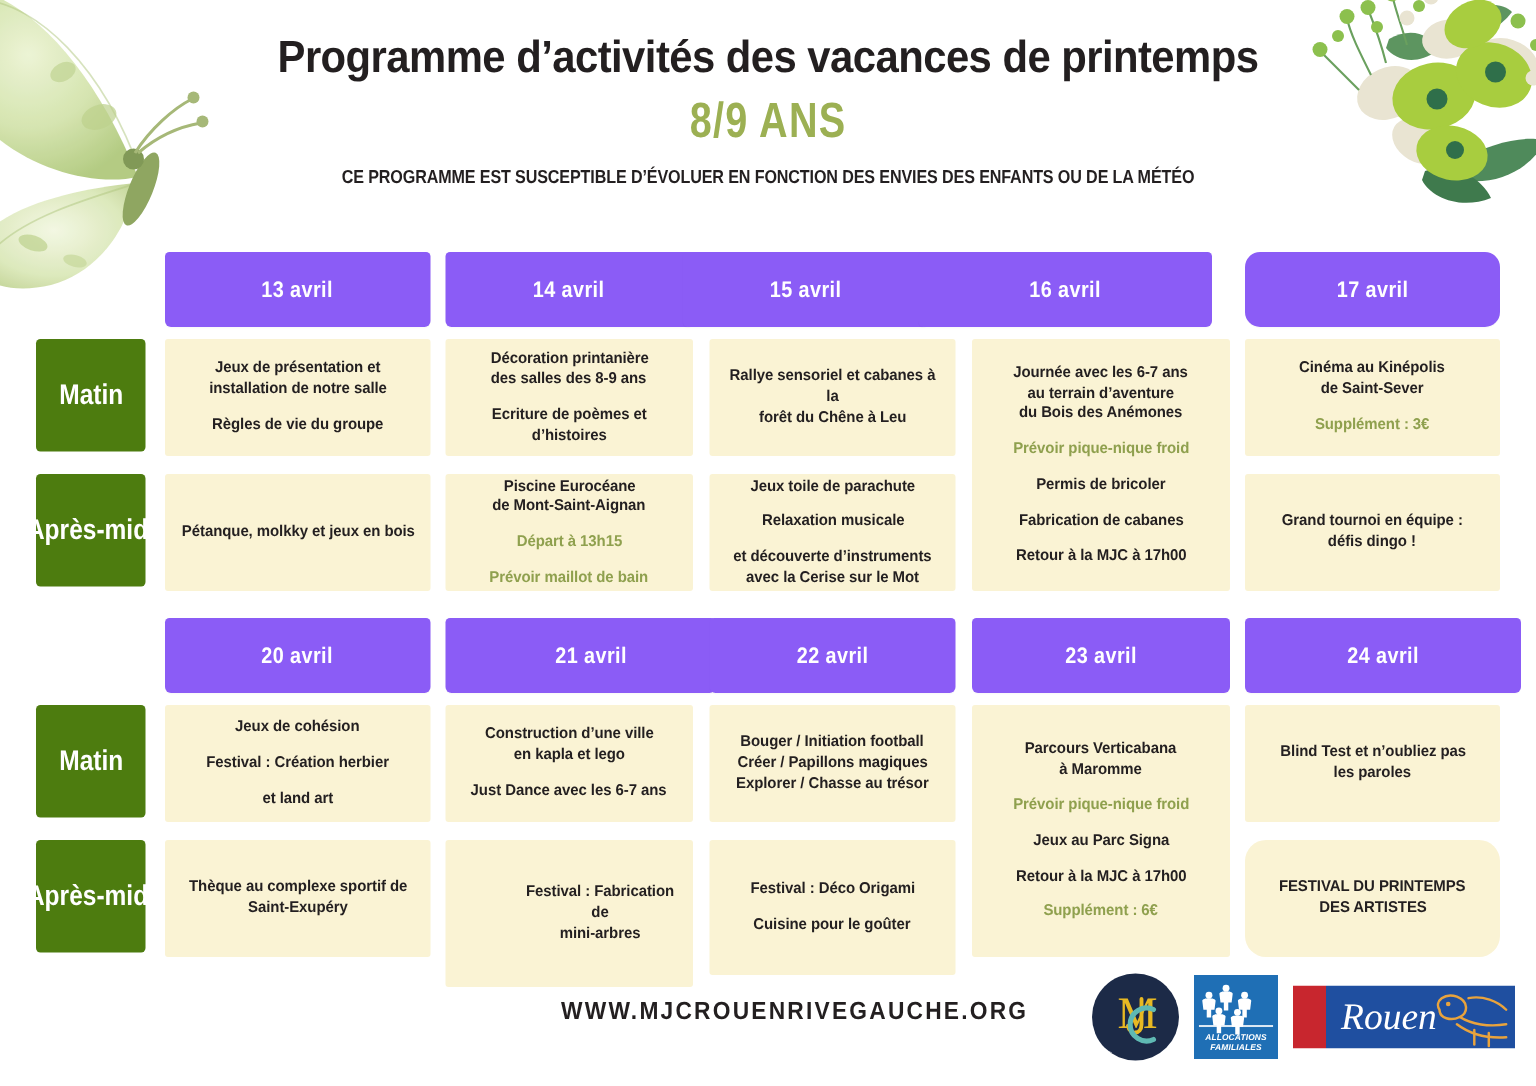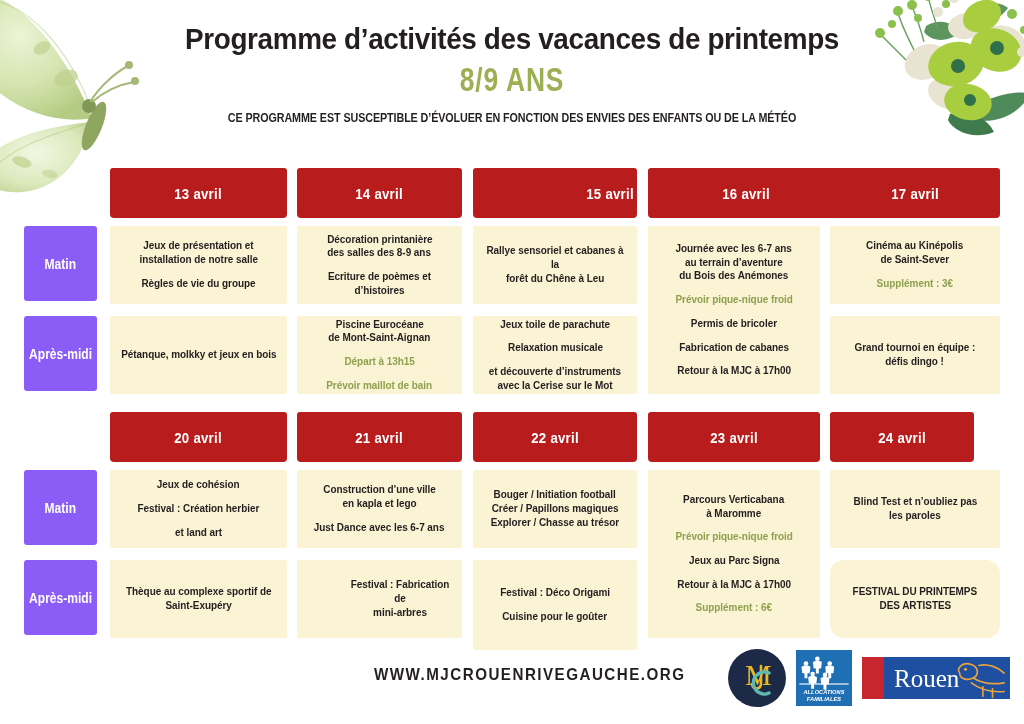--- a/index.html
+++ b/index.html
@@ -49,39 +49,39 @@
   }
 
   
   .week{position:absolute;left:0;right:0;}
   #week1{top:168px;}
   #week2{top:412px;}
 
   .daybar{
     position:absolute;
     height:50px;
-    background:#b91c1c;
+    background:#8b5cf6;
     border-radius:3px 3px 4px 4px;
     color:#ffffff;
     font-weight:bold;
     font-size:15px;
     display:flex;align-items:center;justify-content:center;
     letter-spacing:.3px;
     box-shadow:0 1px 0 rgba(0,0,0,.02);
   }
   .daybar span{transform:scaleX(.88);display:inline-block;}
 
   .rowlabel{
     position:absolute;
     width:73px;height:75px;
-    background:#8b5cf6;
+    background:#4d7c0f;
     border-radius:3px;
     color:#ffffff;
     font-weight:bold;
-    font-size:14px;
+    font-size:19px;
     display:flex;align-items:center;justify-content:center;
   }
   .rowlabel span{transform:scaleX(.86);display:inline-block;white-space:nowrap;}
 
   .cell{
     position:absolute;
     background:#FAF3D4;
     border-radius:2px;
     display:flex;
     flex-direction:column;
@@ -131,21 +131,21 @@
     text-align:center;letter-spacing:.1px;font-style:italic;
   }
   
   .rouen{
     width:148px;height:42px;display:flex;position:relative;overflow:hidden;
   }
   .rouen .redblk{width:22px;background:#c8262e;}
   .rouen .blueblk{flex:1;background:#1f4fa0;position:relative;display:flex;align-items:center;}
   .rouen .rtext{
     font-family:"Liberation Serif", serif;
-    color:#ffffff;font-size:25px;padding-left:10px;line-height:1;font-weight:normal;
+    color:#ffffff;font-size:25px;padding-left:10px;line-height:1;font-weight:normal;font-style:italic;
   }
 </style>
 </head>
 <body>
 
 <svg class="deco" id="butterfly" viewBox="0 0 230 215" xmlns="http://www.w3.org/2000/svg">
   <defs>
     <radialGradient id="wgA" cx="42%" cy="35%" r="70%">
       <stop offset="0%" stop-color="#e9f2cf"></stop>
         <stop offset="55%" stop-color="#cfe0a4"></stop>
@@ -229,27 +229,27 @@
   <div class="notice">CE PROGRAMME EST SUSCEPTIBLE D’ÉVOLUER EN FONCTION DES ENVIES DES ENFANTS OU DE LA MÉTÉO</div>
 </div>
 
 <div class="week" id="week1">
     <div class="daybar" style="left: 110px; width: 177px; top: 0px;">
       <span>13 avril</span>
     </div>
     <div class="daybar" style="left: 297px; width: 165px; top: 0px;">
       <span>14 avril</span>
     </div>
-    <div class="daybar" style="left: 473px; width: 164px; top: 0px; justify-content: flex-end;">
+    <div class="daybar" style="left: 455px; width: 164px; top: 0px;">
       <span>15 avril</span>
     </div>
-    <div class="daybar" style="left: 648px; width: 196px; top: 0px;">
+    <div class="daybar" style="left: 612px; width: 196px; top: 0px;">
       <span>16 avril</span>
     </div>
-    <div class="daybar" style="left: 830px; width: 170px; top: 0px;">
+    <div class="daybar" style="left: 830px; width: 170px; top: 0px; border-radius: 10px;">
       <span>17 avril</span>
     </div>
     <div class="rowlabel" style="left: 24px; top: 58px;">
       <span>Matin</span>
     </div>
     <div class="rowlabel" style="left: 24px; top: 148px;">
       <span>Après-midi</span>
     </div>
     <div class="cell" style="left: 110px; width: 177px; top: 58px; height: 78px;">
       <p class="tight">Jeux de présentation et</p>
@@ -296,30 +296,30 @@
     </div>
     <div class="cell" style="left: 830px; width: 170px; top: 148px; height: 78px;">
       <p class="tight">Grand tournoi en équipe :</p>
       <p class="tight">défis dingo !</p>
     </div>
   </div>
 <div class="week" id="week2">
     <div class="daybar" style="left: 110px; width: 177px; top: 0px;">
       <span>20 avril</span>
     </div>
-    <div class="daybar" style="left: 297px; width: 165px; top: 0px;">
+    <div class="daybar" style="left: 297px; width: 165px; top: 0px; padding-left: 15px;">
       <span>21 avril</span>
     </div>
     <div class="daybar" style="left: 473px; width: 164px; top: 0px;">
       <span>22 avril</span>
     </div>
     <div class="daybar" style="left: 648px; width: 172px; top: 0px; align-items: center;">
       <span>23 avril</span>
     </div>
-    <div class="daybar" style="left: 830px; width: 144px; top: 0px;">
+    <div class="daybar" style="left: 830px; width: 184px; top: 0px;">
       <span>24 avril</span>
     </div>
     <div class="rowlabel" style="left: 24px; top: 58px;">
       <span>Matin</span>
     </div>
     <div class="rowlabel" style="left: 24px; top: 148px;">
       <span>Après-midi</span>
     </div>
     <div class="cell" style="left: 110px; width: 177px; top: 58px; height: 78px;">
       <p class="tight">Jeux de cohésion</p>
@@ -345,21 +345,21 @@
       <p class="accent">Supplément : 6€</p>
     </div>
     <div class="cell" style="left: 830px; width: 170px; top: 58px; height: 78px;">
       <p class="tight">Blind Test et n’oubliez pas</p>
       <p class="tight">les paroles</p>
     </div>
     <div class="cell" style="left: 110px; width: 177px; top: 148px; height: 78px;">
       <p class="tight">Thèque au complexe sportif de</p>
       <p class="tight">Saint-Exupéry</p>
     </div>
-    <div class="cell" style="left: 297px; width: 165px; top: 148px; height: 78px; padding-left: 48px;">
+    <div class="cell" style="left: 297px; width: 165px; top: 148px; height: 98px; padding-left: 48px;">
       <p class="tight">Festival : Fabrication de</p>
       <p class="tight">mini-arbres</p>
     </div>
     <div class="cell" style="left: 473px; width: 164px; top: 148px; height: 90px;">
       <p class="tight">Festival : Déco Origami</p>
       <p>Cuisine pour le goûter</p>
     </div>
     <div class="cell" style="left: 830px; width: 170px; top: 148px; height: 78px; border-radius: 14px;">
       <p class="tight">FESTIVAL DU PRINTEMPS</p>
       <p class="tight">DES ARTISTES</p>

